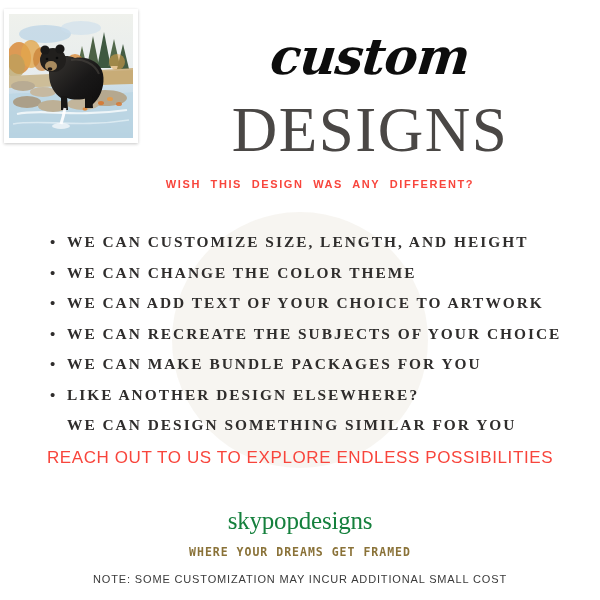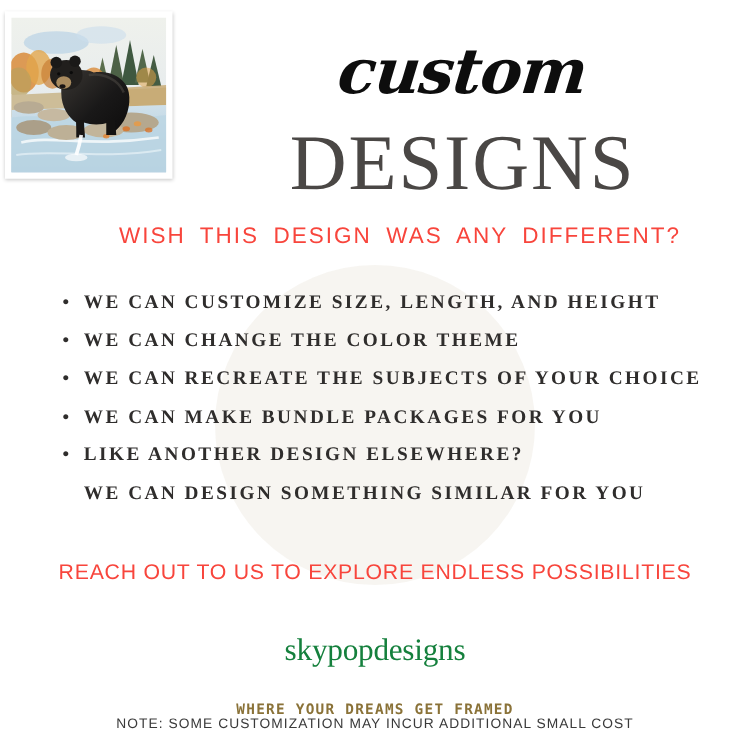--- a/index.html
+++ b/index.html
@@ -78,22 +78,22 @@
     color: #4a4745;
   }
   #sub-tagline {
     position: absolute;
     left: 60px;
     top: 178px;
     width: 520px;
     text-align: center;
     z-index: 2;
     font-family: "Liberation Sans", sans-serif;
-    font-weight: 400;
-    font-size: 18px;
+    font-weight: 700;
+    font-size: 11px;
     letter-spacing: 1.6px;
     word-spacing: 5px;
     color: #f8453c;
   }
 
   
   #feature-list {
     position: absolute;
     left: 42px;
     top: 219px;
@@ -160,21 +160,20 @@
     left: 100px;
     top: 545px;
     width: 400px;
     text-align: center;
     z-index: 2;
     font-family: "DejaVu Sans Mono", monospace;
     font-weight: 700;
     font-size: 11.5px;
     letter-spacing: 1.0px;
     color: #8a7238;
-    margin-top: 15px;
   }
   #footer-note {
     position: absolute;
     left: 20px;
     top: 573px;
     width: 560px;
     text-align: center;
     z-index: 2;
     font-family: "Liberation Sans", sans-serif;
     font-weight: 400;
@@ -274,20 +273,21 @@
     </svg>
   </div>
 
   <div id="script-title">custom</div>
   <div id="serif-title">DESIGNS</div>
   <div id="sub-tagline">WISH  THIS  DESIGN  WAS ANY DIFFERENT?</div>
 
   <ul id="feature-list">
     <li class="feature-item bulleted">WE CAN CUSTOMIZE SIZE, LENGTH, AND HEIGHT</li>
     <li class="feature-item bulleted">WE CAN CHANGE THE COLOR THEME</li>
+    <li class="feature-item bulleted">WE CAN ADD TEXT OF YOUR CHOICE TO ARTWORK</li>
     <li class="feature-item bulleted">WE CAN RECREATE THE SUBJECTS OF YOUR CHOICE</li>
     <li class="feature-item bulleted">WE CAN MAKE BUNDLE PACKAGES FOR YOU</li>
     <li class="feature-item bulleted">LIKE ANOTHER DESIGN ELSEWHERE?</li>
     <li class="feature-item continuation">WE CAN DESIGN SOMETHING SIMILAR FOR YOU</li>
   </ul>
 
   <div id="cta-line">REACH OUT TO US TO EXPLORE ENDLESS POSSIBILITIES</div>
 
   <div id="brand-logo">skypopdesigns</div>
   <div id="brand-tagline">WHERE YOUR DREAMS GET FRAMED</div>

